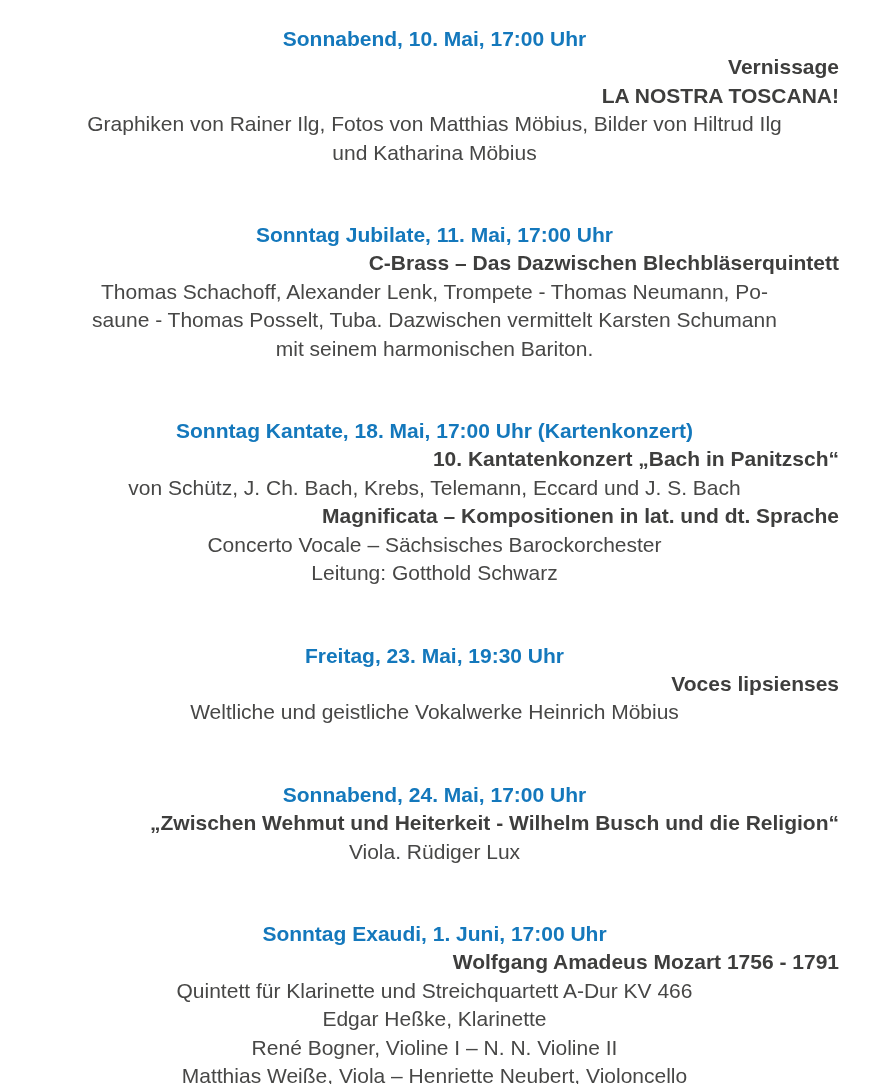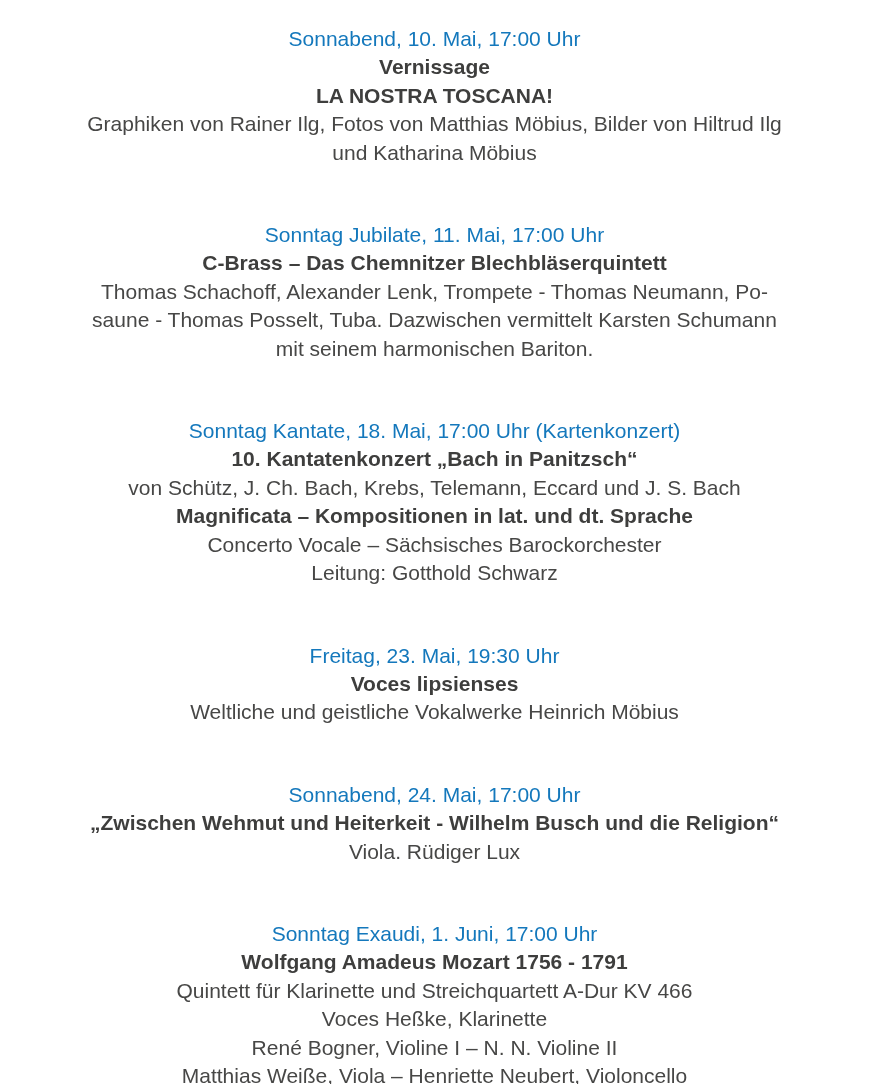--- a/index.html
+++ b/index.html
@@ -21,48 +21,49 @@
     font-size: 21px;
     line-height: 28.4px;
   }
   .event {
     margin: 0 0 54px 0;
   }
   .event:last-child {
     margin-bottom: 0;
   }
   .event-date {
-    font-weight: normal;
+    font-weight: bold;
     color: var(--accent);
     text-align: center;
   }
   .line {
     color: var(--body-text);
   }
   .line.bold {
     font-weight: bold;
     color: var(--bold-text);
+    text-align: right;
   }
 </style>
 </head>
 <body style="background: rgb(255, 255, 255);">
 
 <main class="doc">
 
   <section class="event">
     <div class="event-date">Sonnabend, 10. Mai, 17:00 Uhr</div>
   <div class="line bold">Vernissage</div>
       <div class="line bold">LA NOSTRA TOSCANA!</div>
       <div class="line">Graphiken von Rainer Ilg, Fotos von Matthias Möbius, Bilder von Hiltrud Ilg</div>
       <div class="line">und Katharina Möbius</div>
     </section>
 
   <section class="event">
     <div class="event-date">Sonntag Jubilate, 11. Mai, 17:00 Uhr</div>
-  <div class="line bold">C-Brass – Das Chemnitzer Blechbläserquintett</div>
+  <div class="line bold">C-Brass – Das Dazwischen Blechbläserquintett</div>
       <div class="line">Thomas Schachoff, Alexander Lenk, Trompete - Thomas Neumann, Po-</div>
       <div class="line">saune  - Thomas Posselt, Tuba. Dazwischen vermittelt Karsten Schumann</div>
       <div class="line">mit seinem harmonischen Bariton.</div>
     </section>
 
   <section class="event">
     <div class="event-date">Sonntag Kantate, 18. Mai, 17:00 Uhr (Kartenkonzert)</div>
   <div class="line bold">10. Kantatenkonzert „Bach in Panitzsch“</div>
       <div class="line">von Schütz, J. Ch. Bach, Krebs, Telemann, Eccard und J. S. Bach</div>
       <div class="line bold">Magnificata – Kompositionen in lat. und dt. Sprache</div>
@@ -79,17 +80,17 @@
   <section class="event">
     <div class="event-date">Sonnabend, 24. Mai, 17:00 Uhr</div>
   <div class="line bold">„Zwischen Wehmut und Heiterkeit - Wilhelm Busch und die Religion“</div>
       <div class="line">Viola. Rüdiger Lux</div>
     </section>
 
   <section class="event">
     <div class="event-date">Sonntag Exaudi, 1. Juni, 17:00 Uhr</div>
   <div class="line bold">Wolfgang Amadeus Mozart 1756 - 1791</div>
       <div class="line">Quintett für Klarinette und Streichquartett A-Dur KV 466</div>
-      <div class="line">Voces Heßke, Klarinette</div>
+      <div class="line">Edgar Heßke, Klarinette</div>
       <div class="line">René Bogner, Violine I – N. N. Violine II</div>
       <div class="line">Matthias Weiße, Viola – Henriette Neubert, Violoncello</div>
     </section>
 </main>
 
 </body></html>

